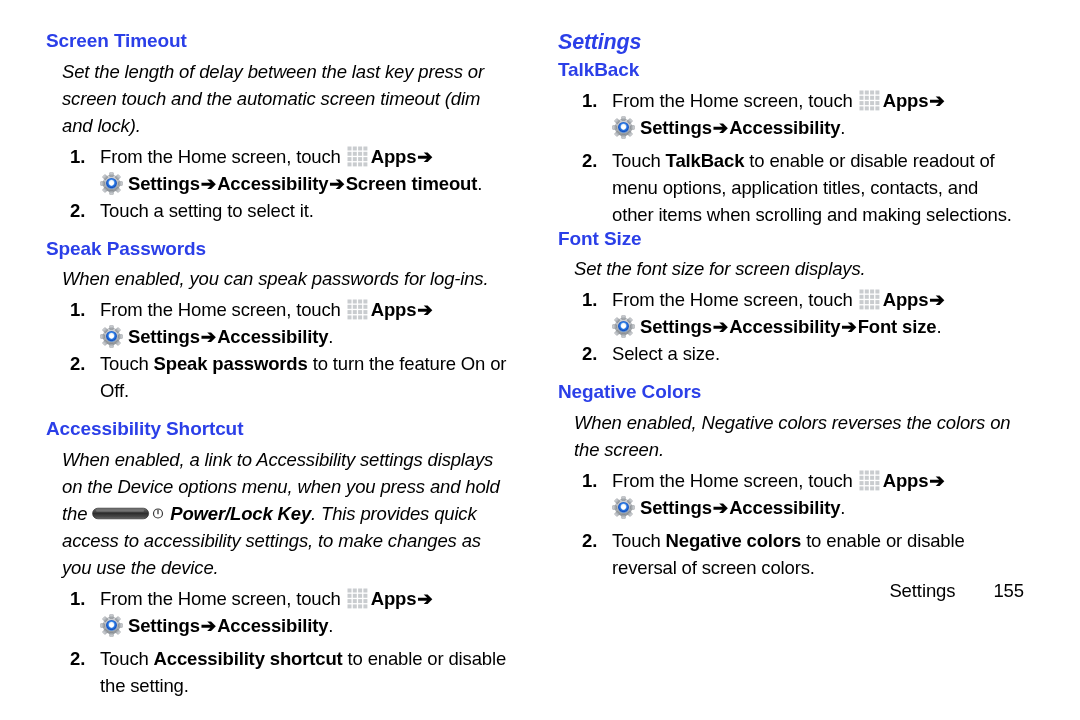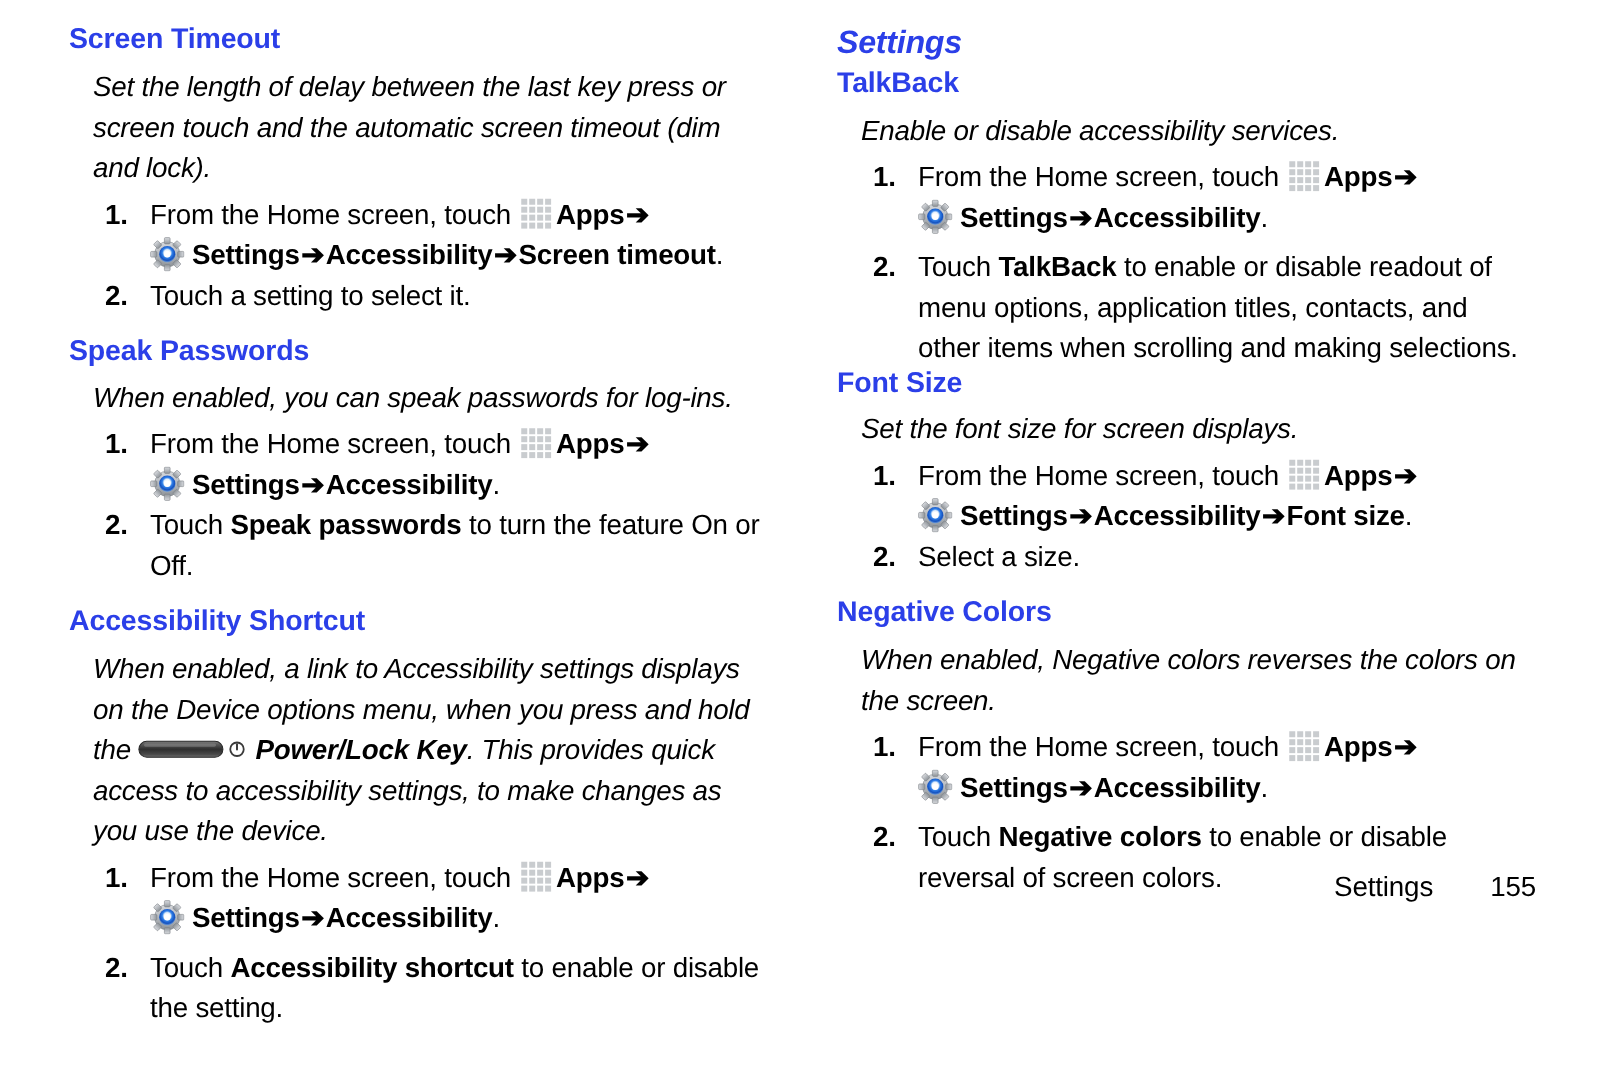--- a/index.html
+++ b/index.html
@@ -12,21 +12,21 @@
     height: 720px;
     font-family: "Liberation Sans", sans-serif;
     color: #000000;
     overflow: hidden;
   }
   .page {
     position: relative;
     width: 1080px;
     height: 640px;
     box-sizing: border-box;
-    padding: 16px 56px 0 46px;
+    padding: 30px 56px 0 46px;
     border-radius: 32px;
   }
   .columns {
     display: flex;
     gap: 48px;
     align-items: flex-start;
   }
   .col {
     width: 464px;
     flex: 0 0 464px;
@@ -270,21 +270,20 @@
         <span class="step-body"><span>Touch </span><b>Accessibility shortcut</b><span> to enable or disable the setting.</span></span>
       </div>
 
     </div>
 
     <div class="col">
 
       <h1 class="h-section">Settings</h1>
 
       <h2 class="h-topic tight">TalkBack</h2>
-      <p class="para">Enable or disable accessibility services.</p>
 
       <div class="step">
         <span class="step-num">1.</span>
         <span class="step-body"><span>From the Home screen, touch</span>
           <svg class="apps-icon" viewBox="0 0 21 21">
               <use href="#def-apps-grid"></use>
             </svg><b>Apps</b><b class="arrow">➔</b></span>
       </div>
       <div class="step-sub">
         <svg class="gear-icon" viewBox="0 0 23 23">

